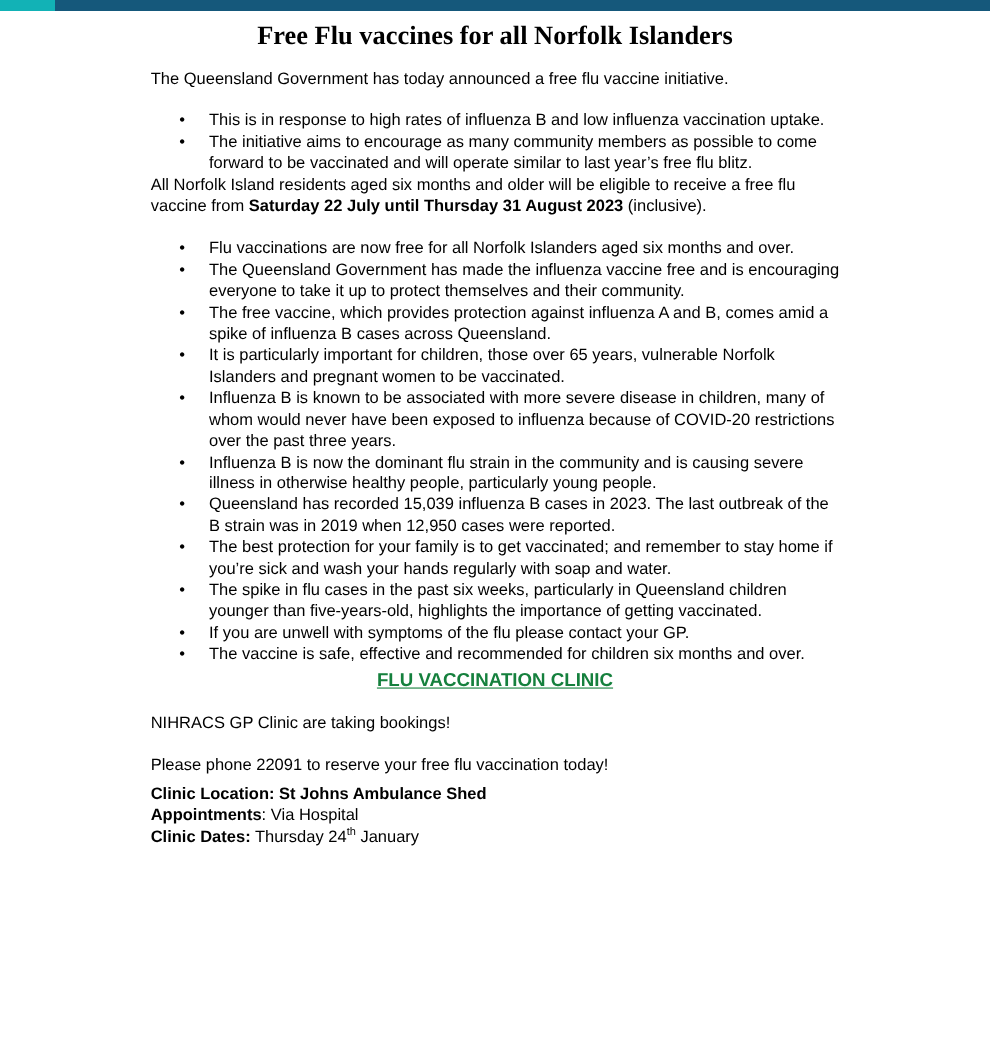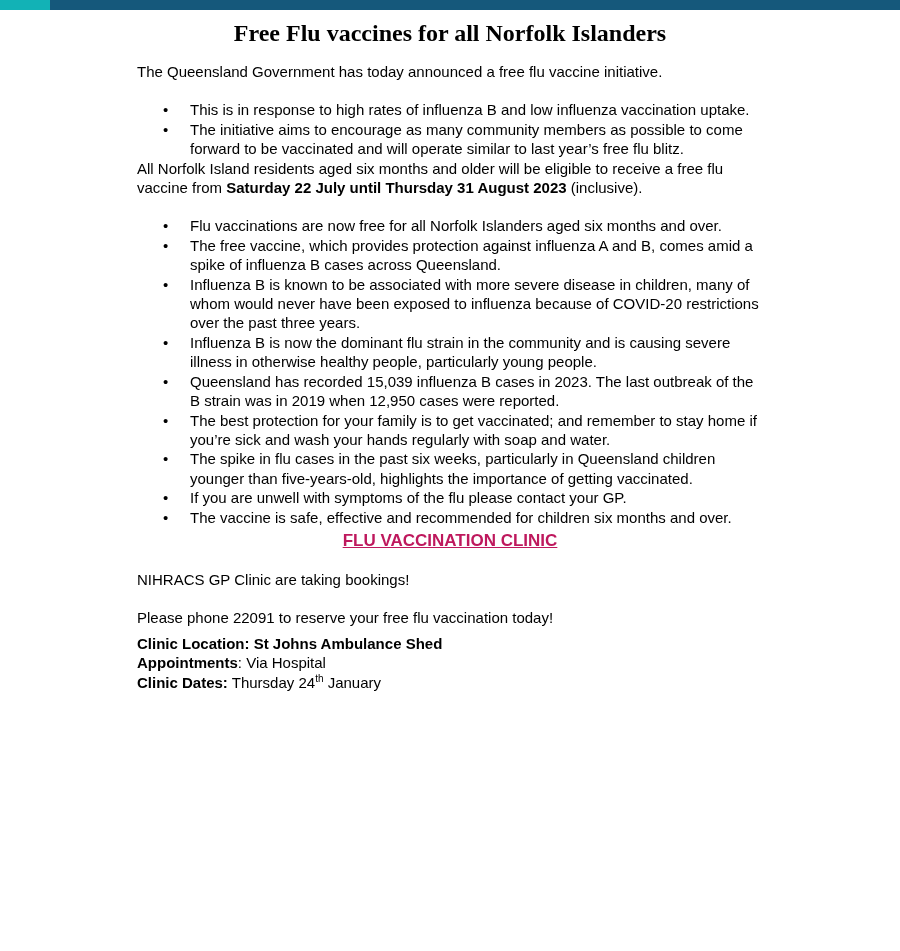--- a/index.html
+++ b/index.html
@@ -43,21 +43,21 @@
     content: "\2022";
     position: absolute;
     left: -27px;
     top: 0;
   }
 
   .bold { font-weight: bold; }
 
   .link-line { text-align: center; margin-top: 3px; }
   a.clinic-link {
-    color: #be185d;
+    color: #15803d;
     font-weight: bold;
     font-size: 17px;
     line-height: 21px;
     text-decoration: underline;
   }
 
   .clinic-block { margin-top: 6px; }
   sup { font-size: 10px; line-height: 0; vertical-align: super; }
 </style>
 </head>
@@ -77,21 +77,23 @@
   <ul class="bullets">
     <li>This is in response to high rates of influenza B and low influenza vaccination uptake.</li>
     <li>The initiative aims to encourage as many community members as possible to come forward to be vaccinated and will operate similar to last year’s free flu blitz.</li>
   </ul>
 
   <p><span>All Norfolk Island residents aged six months and older will be eligible to receive a free flu vaccine from </span><span class="bold">Saturday 22 July until Thursday 31 August 2023</span><span> (inclusive).</span></p>
 
 
   <ul class="bullets">
     <li>Flu vaccinations are now free for all Norfolk Islanders aged six months and over.</li>
+    <li>The Queensland Government has made the influenza vaccine free and is encouraging everyone to take it up to protect themselves and their community.</li>
     <li>The free vaccine, which provides protection against influenza A and B, comes amid a spike of influenza B cases across Queensland.</li>
+    <li>It is particularly important for children, those over 65 years, vulnerable Norfolk Islanders and pregnant women to be vaccinated.</li>
     <li>Influenza B is known to be associated with more severe disease in children, many of whom would never have been exposed to influenza because of COVID-20 restrictions over the past three years.</li>
     <li>Influenza B is now the dominant flu strain in the community and is causing severe illness in otherwise healthy people, particularly young people.</li>
     <li>Queensland has recorded 15,039 influenza B cases in 2023. The last outbreak of the B strain was in 2019 when 12,950 cases were reported.</li>
     <li>The best protection for your family is to get vaccinated; and remember to stay home if you’re sick and wash your hands regularly with soap and water.</li>
     <li>The spike in flu cases in the past six weeks, particularly in Queensland children younger than five-years-old, highlights the importance of getting vaccinated.</li>
     <li>If you are unwell with symptoms of the flu please contact your GP.</li>
     <li>The vaccine is safe, effective and recommended for children six months and over.</li>
   </ul>
 
   <p class="link-line"><a href="#" class="clinic-link">FLU VACCINATION CLINIC</a></p>

